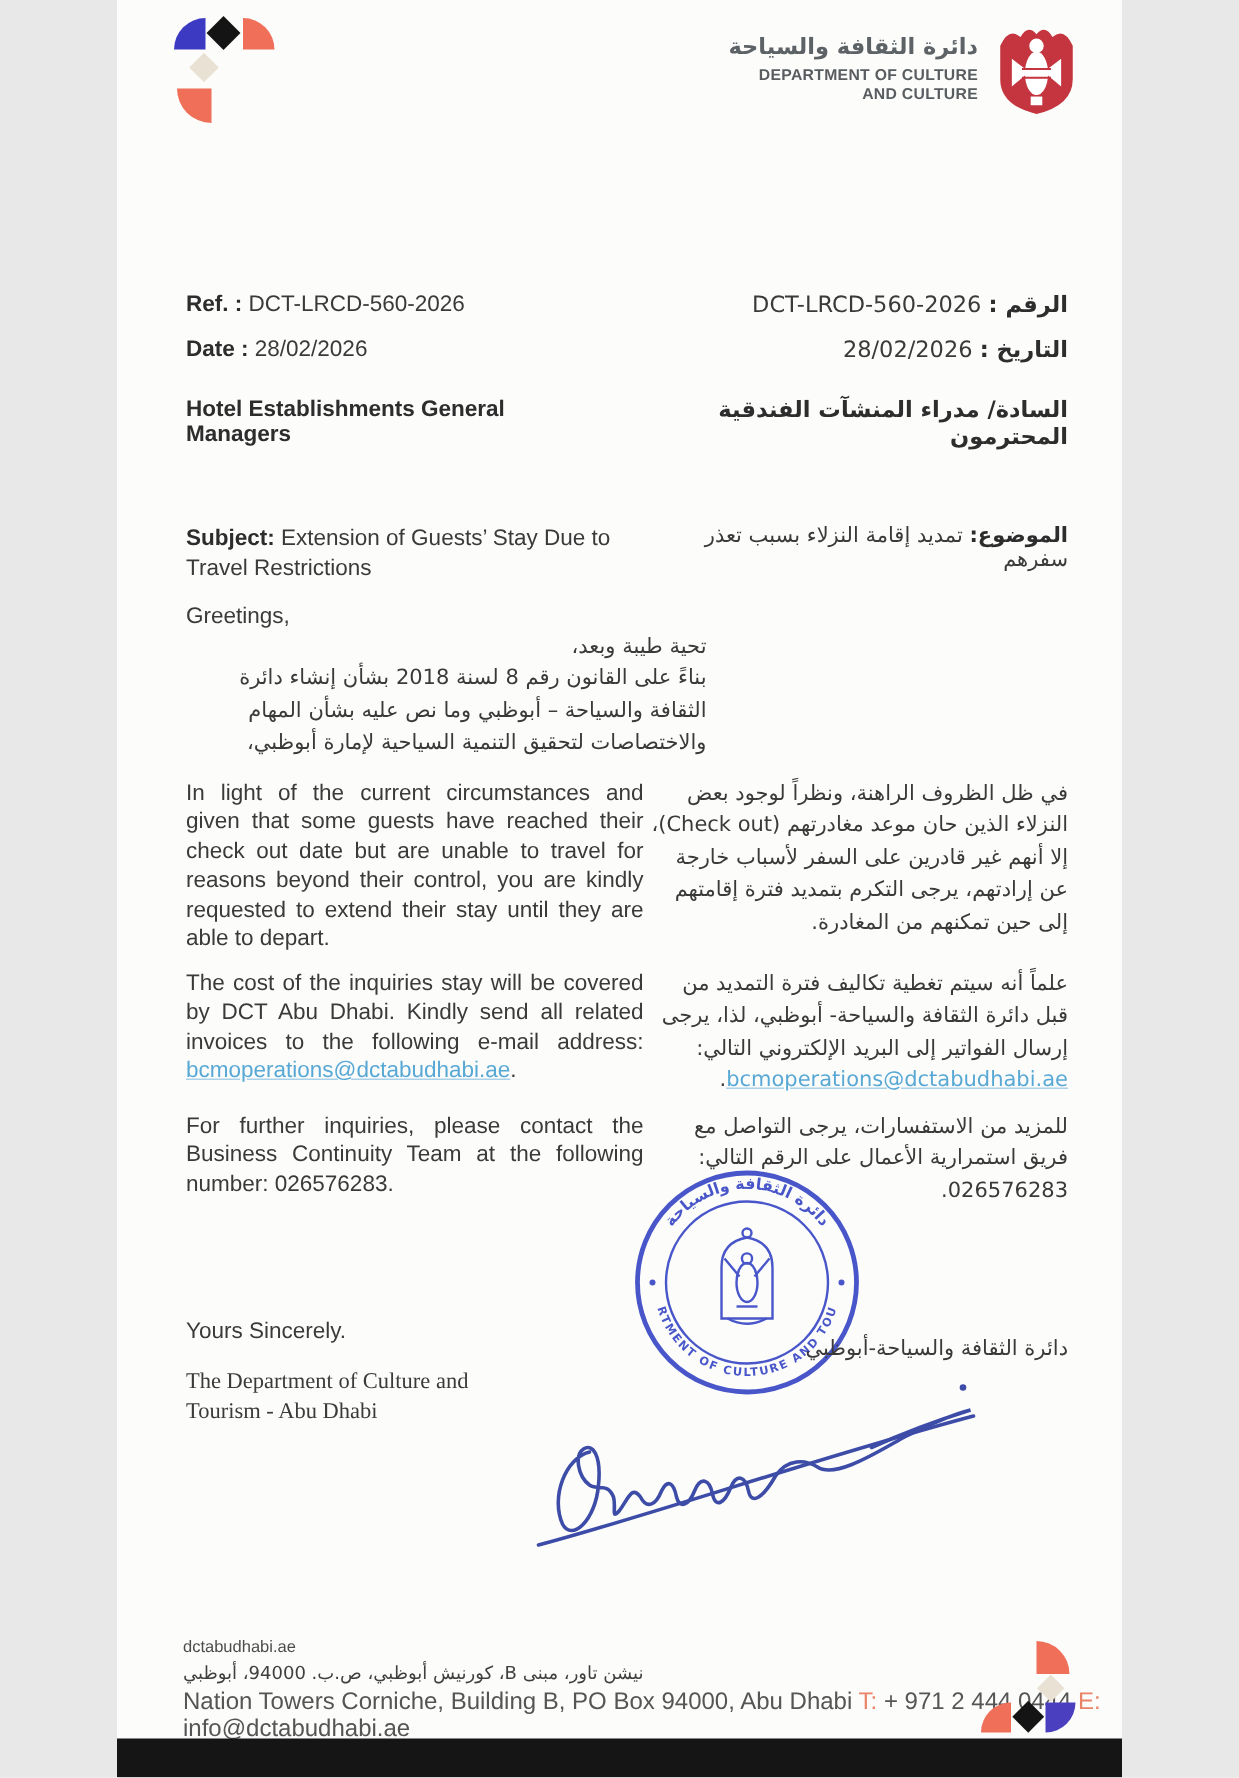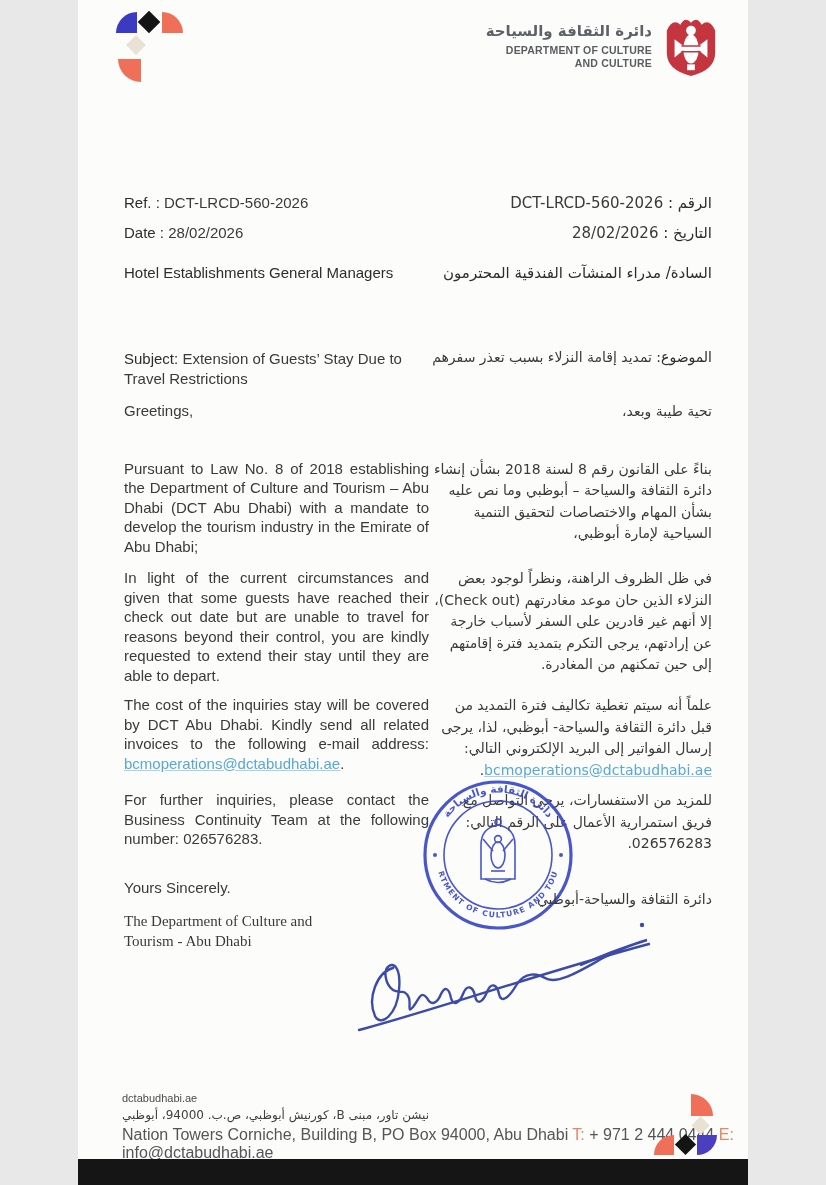--- a/index.html
+++ b/index.html
@@ -2,21 +2,21 @@
 <html><head>
 <meta charset="utf-8">
 <style>
   html,body{margin:0;padding:0;background:#e8e8e8;}
   .page{
     position:relative;width:670px;height:1185px;margin:0 auto;
     background:#fcfcfb;overflow:hidden;
     font-family:"Liberation Sans",sans-serif;color:#3a3a3a;
   }
   .ar{font-family:"DejaVu Sans",sans-serif;direction:rtl;}
-  .b{font-weight:400;color:#2d2d2d;}
+  .b{font-weight:700;color:#2d2d2d;}
 
   
   .brand-tl{position:absolute;left:38px;top:10px;width:70px;height:76px;}
   .brand-br{position:absolute;width:64px;height:62px;}
   .q{position:absolute;}
   .q-blue{background:#3c3ac2;}
   .q-coral{background:#ef6f59;}
   .q-indigo{background:#4a3fbf;}
   .dia{position:absolute;transform:rotate(45deg);}
   .dia-black{background:#141414;}
@@ -35,21 +35,21 @@
   .recipient{top:264px;font-size:15px;}
   .subject{top:349px;font-size:15px;}
   .subject .sub-en{width:380px;line-height:20px;}
   .subject .sub-ar{width:346px;font-size:14px;}
 
   
   .content{position:absolute;left:46px;right:36px;top:401px;}
   .prow{display:flex;justify-content:space-between;align-items:flex-start;}
   .col-en{width:374px;font-size:15px;line-height:19.5px;text-align:justify;}
   .col-ar{width:347px;font-size:14px;line-height:21.5px;text-align:right;}
-  .mb18{margin-bottom:36px;} .mb12{margin-bottom:12px;}
+  .mb18{margin-bottom:0;flex-direction:column;} .mb12{margin-bottom:12px;}
   .mb10{margin-bottom:10px;} .mb9{margin-bottom:9px;}
   .link{color:#58a8d5;text-decoration:underline;text-decoration-color:#a9d2ea;cursor:pointer;}
 
   
   .seal{position:absolute;left:342px;top:777px;opacity:.92;}
   .sig{position:absolute;left:263px;top:918px;}
 
   
   .closing{top:878px;}
   .close-en{width:250px;font-size:15px;line-height:20px;}
@@ -136,21 +136,20 @@
     </div>
   </div>
 
   <div class="content">
     <div class="prow mb18">
       <div class="col-en" style="text-align:left;">Greetings,</div>
       <div class="col-ar ar">تحية طيبة وبعد،</div>
     </div>
 
     <div class="prow mb12">
-      <div class="col-en">Pursuant to Law No. 8 of 2018 establishing the Department of Culture and Tourism – Abu Dhabi (DCT Abu Dhabi) with a mandate to develop the tourism industry in the Emirate of Abu Dhabi;</div>
       <div class="col-ar ar">بناءً على القانون رقم 8 لسنة 2018 بشأن إنشاء دائرة الثقافة والسياحة – أبوظبي وما نص عليه بشأن المهام والاختصاصات لتحقيق التنمية السياحية لإمارة أبوظبي،</div>
     </div>
 
     <div class="prow mb10">
       <div class="col-en">In light of the current circumstances and given that some guests have reached their check out date but are unable to travel for reasons beyond their control, you are kindly requested to extend their stay until they are able to depart.</div>
       <div class="col-ar ar">في ظل الظروف الراهنة، ونظراً لوجود بعض النزلاء الذين حان موعد مغادرتهم (Check out)، إلا أنهم غير قادرين على السفر لأسباب خارجة عن إرادتهم، يرجى التكرم بتمديد فترة إقامتهم إلى حين تمكنهم من المغادرة.</div>
     </div>
 
     <div class="prow mb9">
       <div class="col-en">

